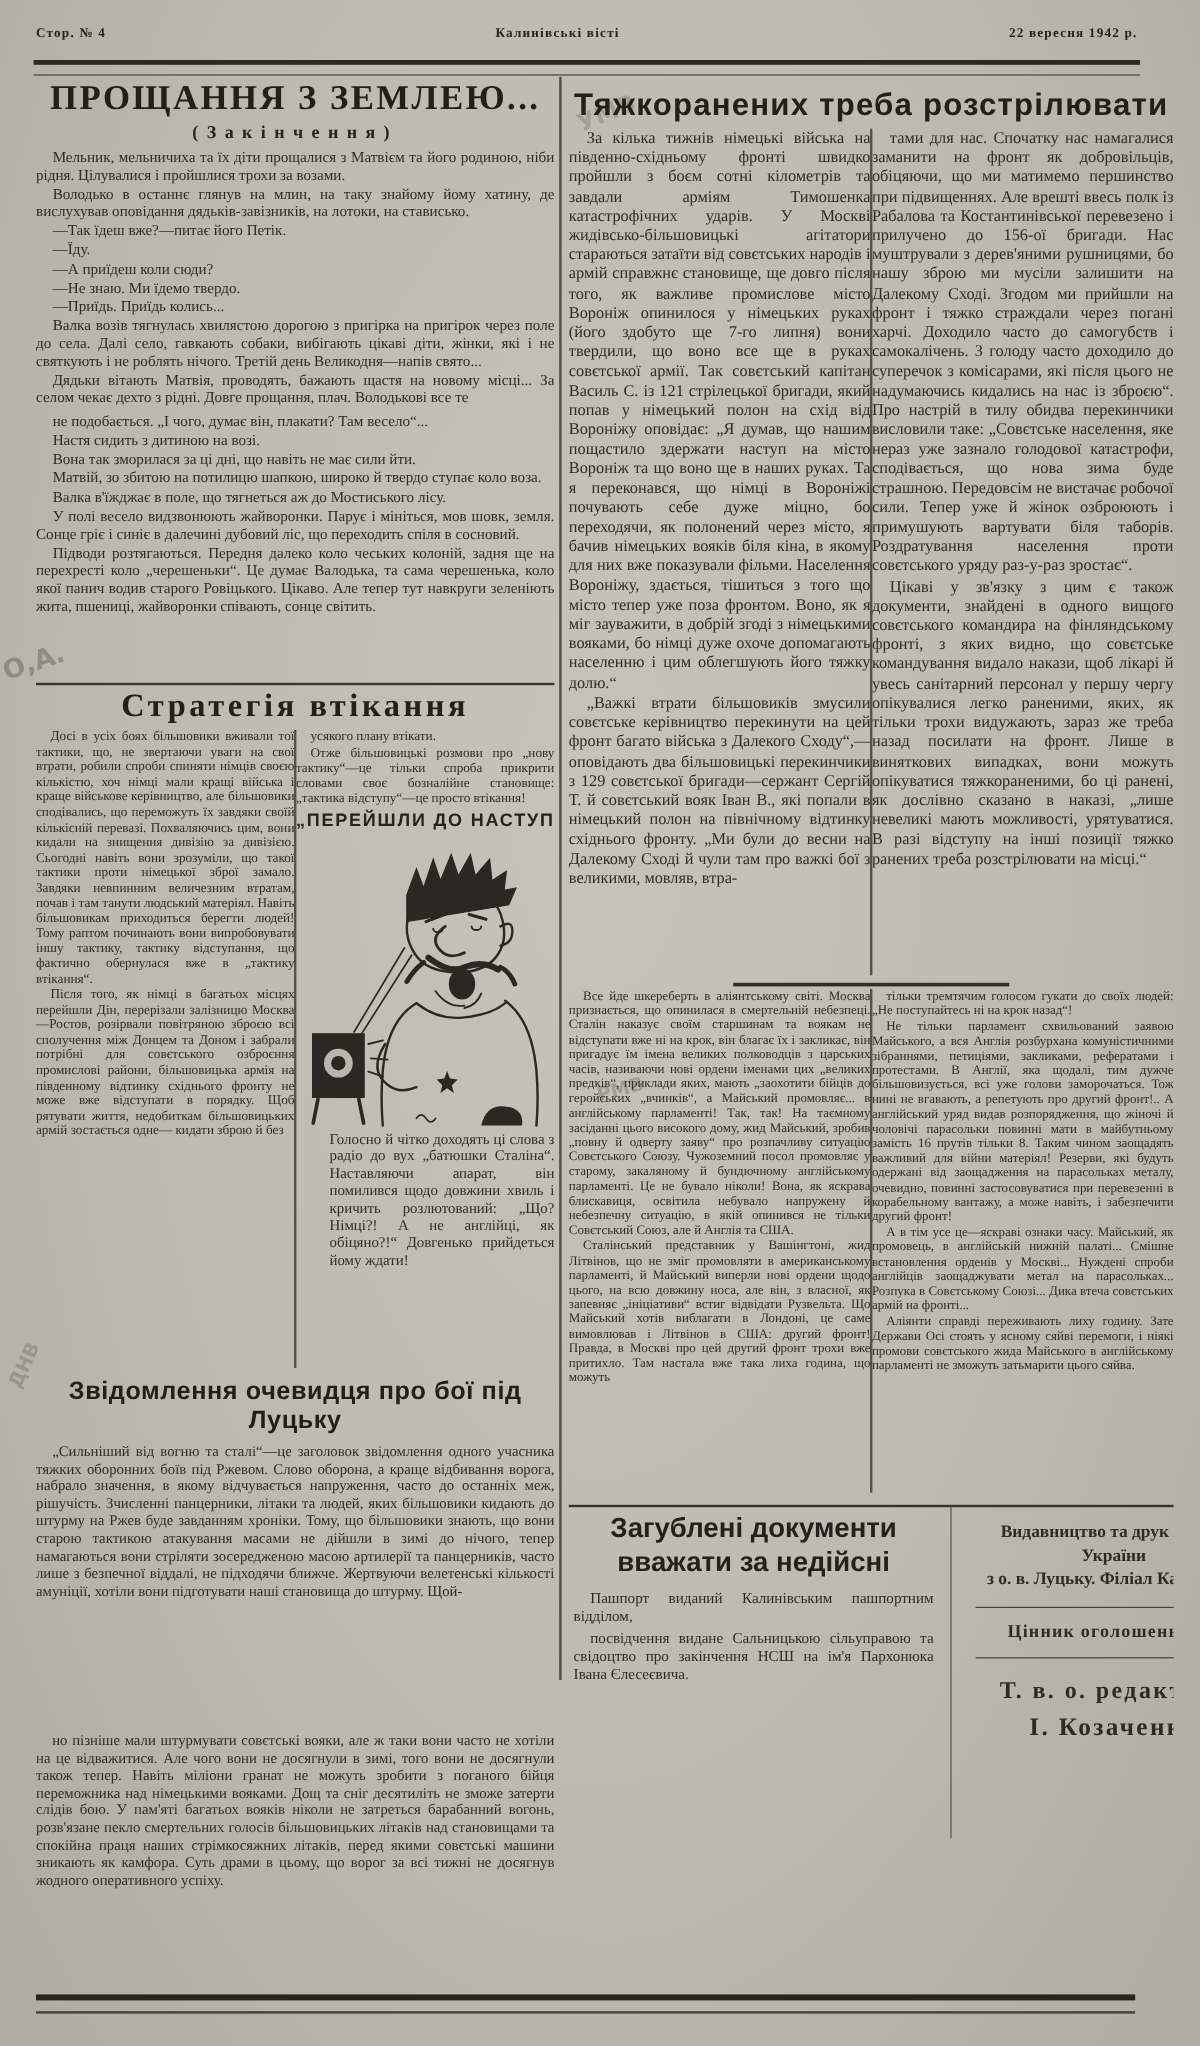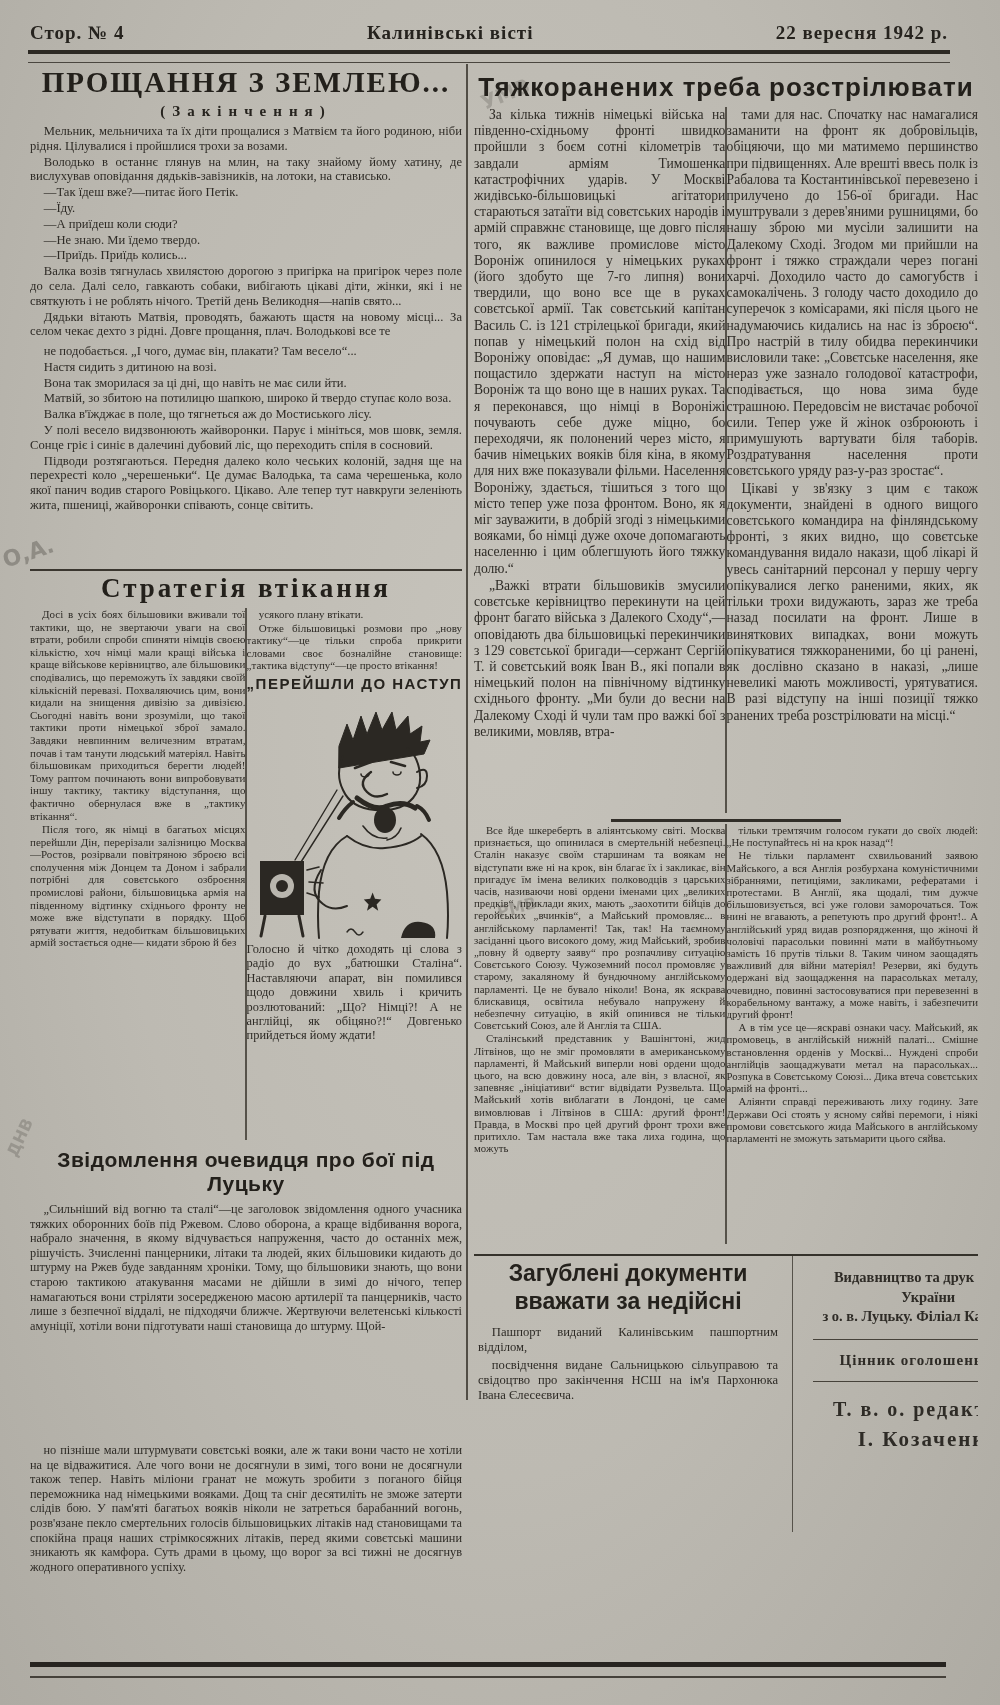--- a/index.html
+++ b/index.html
@@ -10,21 +10,21 @@
     color:#2e2b26;
   }
   #page{
     position:absolute;inset:0;
     background:radial-gradient(ellipse at 50% 40%, #c6c3bb 0%, #bdbab2 55%, #aeaba3 100%);
   }
   
   .masthead{
     position:absolute;left:30px;top:22px;width:918px;
     display:flex;justify-content:space-between;align-items:baseline;
-    font-weight:bold;font-size:19px;letter-spacing:1px;color:#26231e;
+    font-weight:bold;font-size:11px;letter-spacing:1px;color:#26231e;
   }
   .mast-rule{
     position:absolute;left:28px;top:50px;width:922px;height:8px;
     border-top:4px solid #2c2923;border-bottom:1.5px solid #4a463f;
   }
   
   .half{position:absolute;top:64px;}
   #left-half{left:30px;width:432px;height:1640px;}
   #right-half{left:474px;width:504px;height:1640px;}
   .main-vrule{position:absolute;left:466px;top:64px;width:1.5px;height:1336px;background:#514d45;}
@@ -47,21 +47,21 @@
   .t-md2{font-size:13.6px;line-height:16.2px;}
   .t-rz{font-size:12.3px;line-height:14.6px;flex-direction:column;}
   .t-sm{font-size:11px;line-height:12.6px;}
   .t-xs{font-size:10.8px;line-height:12.2px;}
   .sep{border-top:2.5px solid #3a362f;margin:5px 0 1px;}
   .midrule{width:230px;border-top:3px solid #312e28;margin:6px auto 2px;}
   
   .cartoon-block{padding-top:2px;}
   .cartoon-title{font-weight:bold;font-size:15px;letter-spacing:1.5px;font-family:"Liberation Sans",sans-serif;color:#26231e;white-space:nowrap;}
   .cartoon-svg{display:block;margin:2px auto 0;}
-  .caption{font-size:12.4px;line-height:14.4px;text-align:justify;margin-top:2px;}
+  .caption{font-size:12.4px;line-height:14.4px;text-align:justify;margin-top:2px;margin-left:28px;}
   
   .bottomrow{display:flex;border-top:2.5px solid #35322b;margin-top:10px;height:276px;overflow:hidden;}
   .lostdocs{flex:0 0 300px;padding:0 8px 0 4px;}
   .lostdocs-title{font-size:23px;line-height:1.2;font-weight:bold;text-align:center;font-family:"Liberation Sans",sans-serif;color:#24211c;margin:4px 0 10px;}
   .lost-body{font-size:12.6px;line-height:15px;text-align:justify;}
   .lost-body .para{margin-bottom:3px;}
   .imprint{flex:1 1 auto;padding:12px 6px 0 14px;text-align:center;}
   .imprint-pub{font-weight:bold;font-size:14.5px;line-height:1.35;}
   .imprint-hr{width:230px;border-top:1.5px solid #46423a;margin:12px auto;}
   .imprint-price{font-weight:bold;font-size:15px;letter-spacing:1px;}

